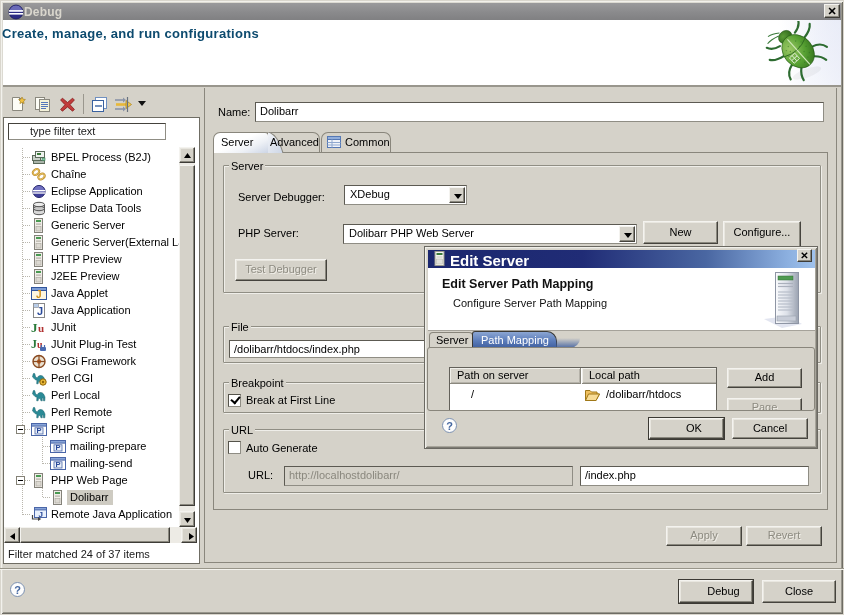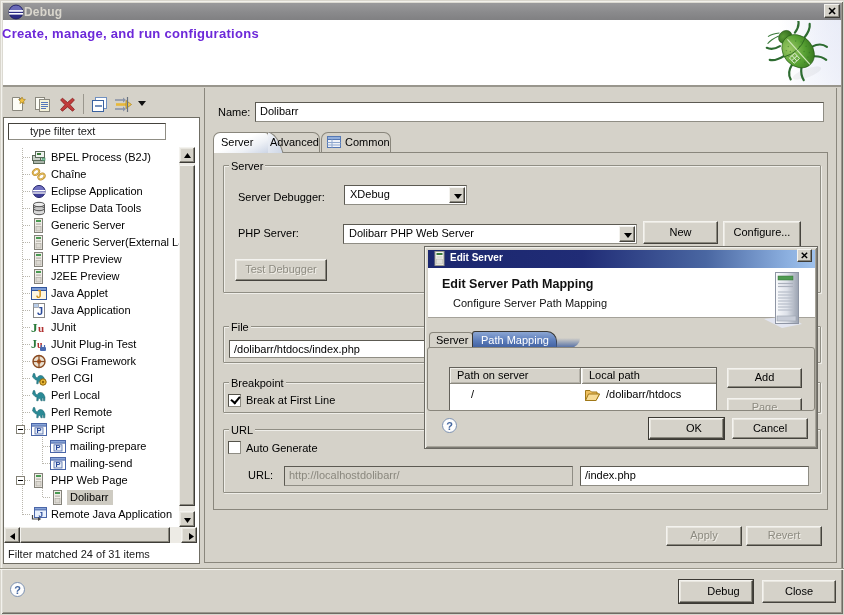--- a/index.html
+++ b/index.html
@@ -30,21 +30,21 @@
   font-size:11px; font-weight:bold; color:#000; text-align:center; line-height:12px;
 }
 
 #header { left:3px; top:20px; width:838px; height:67px;
   background:
    radial-gradient(circle 130px at 105% 95%, rgba(225,229,244,0.85) 0%, rgba(235,238,249,0.5) 55%, rgba(255,255,255,0) 75%),
    radial-gradient(circle 90px at 101% -8%, rgba(223,227,243,0.85) 0%, rgba(255,255,255,0) 80%),
    #ffffff;
   border-bottom:2px solid #99968d;
 }
-#htext { left:2px; top:26px; font-size:13px; font-weight:bold; color:#6d28d9; letter-spacing:0.3px;}
+#htext { left:2px; top:26px; font-size:13px; font-weight:bold; color:#0c4a6e; letter-spacing:0.3px;}
 
 #toolbar { left:4px; top:90px; width:196px; height:26px; }
 .tsep { position:absolute; width:1px; background:#9a978e; }
 #leftpanel { left:3px; top:117px; width:197px; height:447px;
   background:#fff; border:1px solid #6f6d64; }
 #filterfield { left:8px; top:123px; width:158px; height:17px; background:#fff;
   border:1px solid; border-color:#44423c #8f8d84 #8f8d84 #44423c; }
 #filterfield span { position:absolute; left:21px; top:1px; color:#1a1a1a; }
 #tree { left:4px; top:146px; width:175px; height:380px; background:#fff; overflow:hidden; }
 .trow { position:absolute; left:0; height:17px; width:200px; white-space:nowrap; }
@@ -120,28 +120,28 @@
 #botsep { left:0px; top:568px; width:844px; height:2px;
   background:linear-gradient(180deg,#989589 0 1px,#f4f3ee 1px 2px); }
 
 #dlg { left:424px; top:246px; width:394px; height:203px;
   background:#d5d2c9;
   border:1px solid #6b6962;
   box-shadow: inset 1px 1px 0 #f0efe9, inset -1px -1px 0 #7d7b73, inset 2px 2px 0 #dcdad2, inset -2px -2px 0 #a8a59b;
 }
 #dlgtitle { left:3px; top:3px; width:387px; height:18px;
   background:linear-gradient(90deg,#1b276e 0%,#202c76 40%,#4a67a2 72%,#8cb0e0 93%,#a0c2ec 100%);
-  color:#fff; font-weight:bold; font-size:10px; }
+  color:#fff; font-weight:bold; font-size:15px; }
 #dlgtitle .ttext { position:absolute; left:22px; top:2px; }
 #dlgxbtn { position:absolute; left:372px; top:2px; width:15px; height:13px;
   background:#d5d2c9;
   border:1px solid; border-color:#f4f3ef #3e3c37 #3e3c37 #f4f3ef;
   box-shadow: inset -1px -1px 0 #8a887e;
   font-size:10px; font-weight:bold; color:#000; text-align:center; line-height:11px; }
-#dlgbanner { left:3px; top:21px; width:387px; height:50px; background:#fff;
+#dlgbanner { left:3px; top:21px; width:387px; height:63px; background:#fff;
   border-bottom:1px solid #a5a29a; }
 #dlgbanner h1 { position:absolute; left:14px; top:9px; font-size:12.5px; color:#111; }
 #dlgbanner p { position:absolute; left:25px; top:29px; font-size:11px; color:#111; }
 
 #dtabsrv { position:absolute; left:4px; top:85px; width:44px; height:16px;
   background:#d5d2c9; border:1px solid #89867c; border-bottom:none; border-radius:4px 4px 0 0; }
 #dtabsrv span { position:absolute; left:6px; top:1px; }
 #dtabmap { position:absolute; left:47px; top:84px; width:85px; height:17px;
   background:linear-gradient(180deg,#8ba6d3 0%,#5b7cba 55%,#3f5f9f 100%);
   border:1px solid #3a3935; border-bottom:none; border-radius:3px 10px 0 0;
@@ -518,21 +518,21 @@
     </svg>
   </div>
 <div class="strack abs" style="left:20px;top:527px;width:161px;height:16px;"></div>
 <div class="sthumb abs" style="left:20px;top:527px;width:150px;height:16px;"></div>
 <div class="sbtn" style="left:181px;top:527px;width:16px;height:16px;">
     <svg width="8" height="9" viewBox="0 0 8 9" style="left:5px;">
       <path d="M7 4.5 L2 1 L2 8 z" fill="#000"></path>
     </svg>
   </div>
 
-<div id="filterstatus" class="abs">Filter matched 24 of 31 items</div>
+<div id="filterstatus" class="abs">Filter matched 24 of 37 items</div>
 <div id="rpborder" class="abs"></div>
 
 <div class="label" style="left:218px;top:106px;">Name:</div>
 <div class="tfield" style="left:255px;top:102px;width:569px;height:20px;">
     <span>Dolibarr</span>
   </div>
 
 <div id="tabline" class="abs"></div>
 <div id="tabcontent" class="abs"></div>
 <div class="tab" style="left:262px;top:132px;width:58px;"></div>

